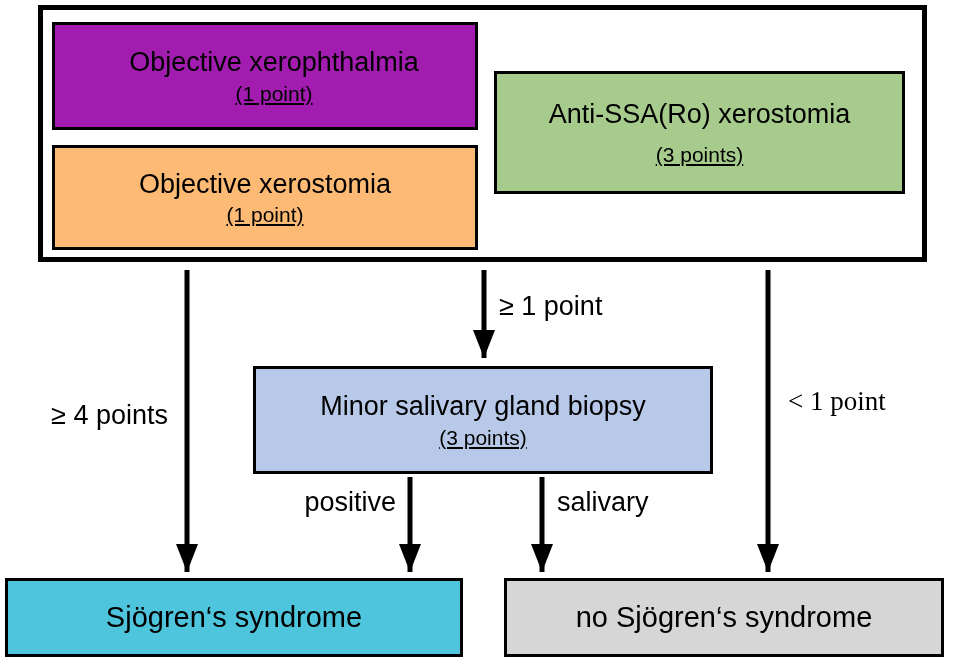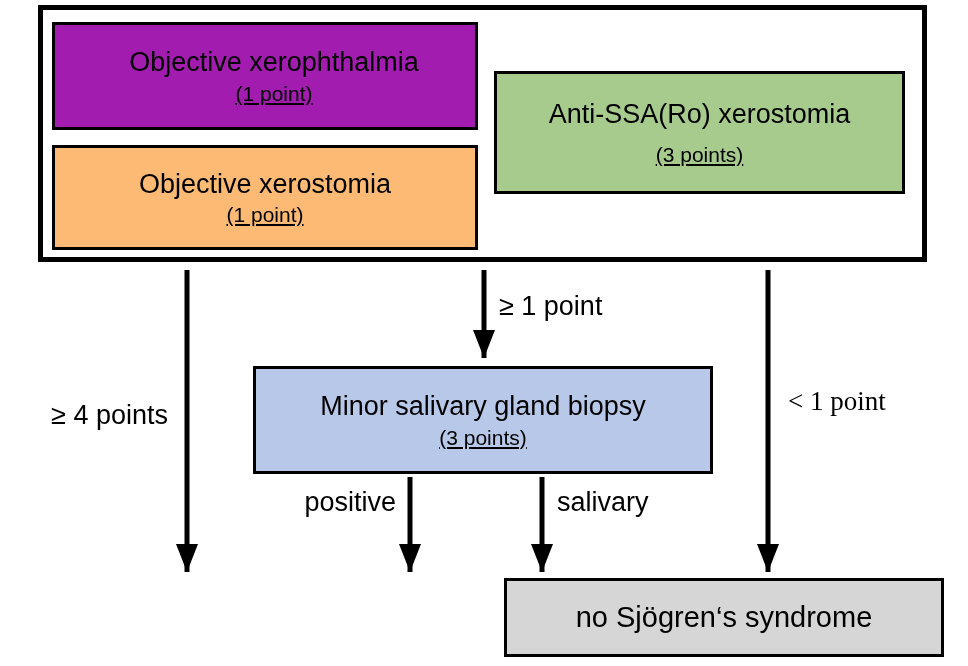--- a/index.html
+++ b/index.html
@@ -82,20 +82,23 @@
   <div class="node wide-gap" style="left: 494px; top: 71px; width: 411px; height: 123px; background-color: rgb(166, 203, 141);">
     <div class="main">Anti-SSA(Ro) xerostomia</div>
     <div class="pts">(3 points)</div>
   </div>
 
   <div class="node" style="left: 253px; top: 366px; width: 460px; height: 108px; background-color: rgb(184, 200, 232);">
     <div class="main">Minor salivary gland biopsy</div>
     <div class="pts">(3 points)</div>
   </div>
 
+  <div class="node" style="left: 5px; top: 578px; width: 458px; height: 79px; background-color: rgb(78, 197, 220);">
+    <div class="outcome">Sjögren‘s syndrome</div>
+  </div>
 
   <div class="node" style="left: 504px; top: 578px; width: 440px; height: 79px; background-color: rgb(214, 214, 214);">
     <div class="outcome">no Sjögren‘s syndrome</div>
   </div>
 
   <span class="edge-label right-align" style="left:20px; top:386px; width:148px;margin-top:14px;">≥ 4 points</span>
 
   <span class="edge-label" style="left:499px; top:291px;">≥ 1 point</span>
 
   <span class="edge-label" style="left:788px; top:386px;font-family:Liberation Serif, serif;">&lt; 1 point</span>

